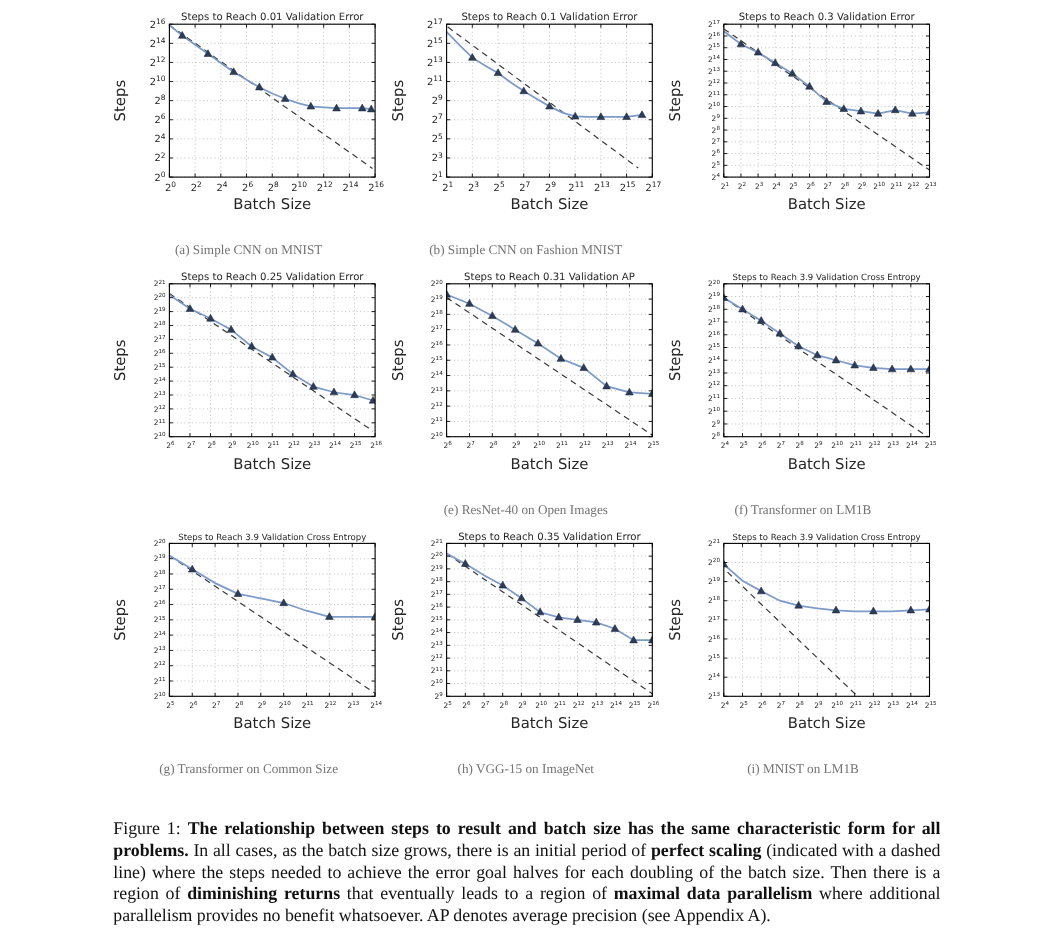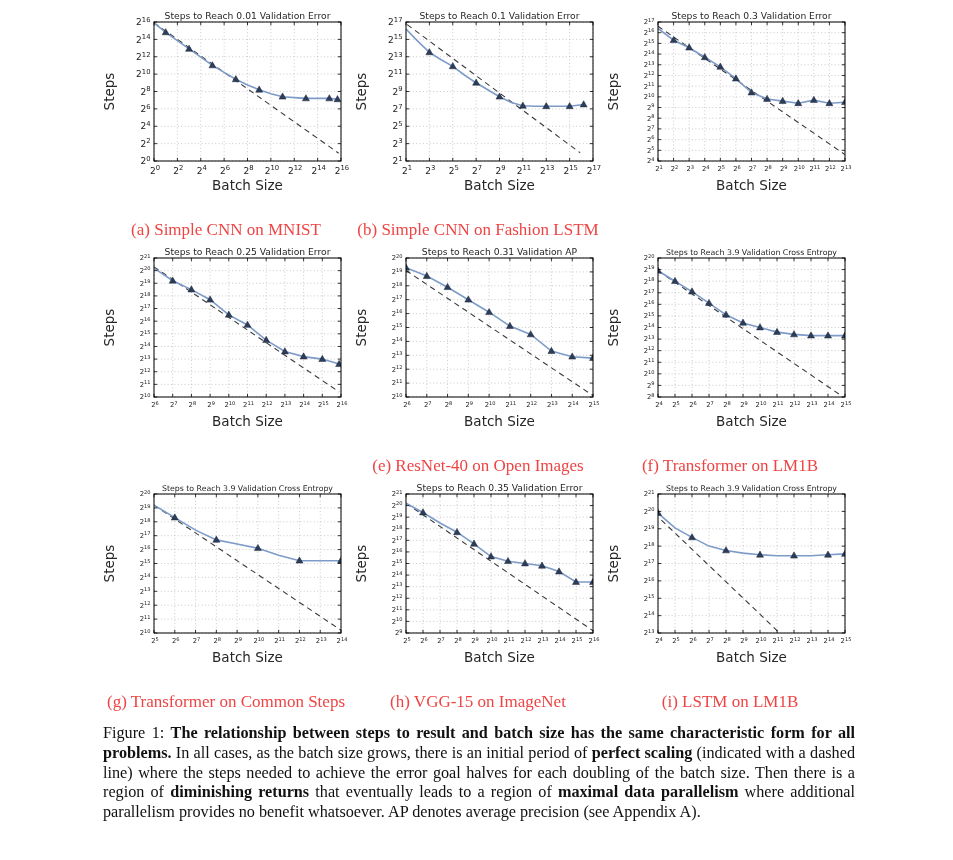--- a/index.html
+++ b/index.html
@@ -14,25 +14,25 @@
     position:absolute;left:100px;top:8px;
     width:756px;
     display:grid;
     grid-template-columns:repeat(3,252px);
   }
   .chart-cell{height:236px;position:relative;}
   .sub-caption{
     margin-top:8px;
     text-align:center;
     font-family:"Liberation Serif",serif;
-    font-size:17px;
-    color:#ef4444;
+    font-size:12px;
+    color:#737373;
   }
   .fig-caption{
-    position:absolute;left:103px;top:724px;
+    position:absolute;left:103px;top:744px;
     width:752px;
     font-family:"Liberation Serif",serif;
     font-size:16.2px;
     line-height:1.22;
     color:#111111;
     text-align:justify;
     margin:0;
   }
   .fig-caption b{font-weight:bold;}
   svg text{font-family:"DejaVu Sans",sans-serif;}
@@ -233,21 +233,21 @@
           <text x="50.5" y="121.4" text-anchor="end" font-size="9" fill="#1a1a1a"><tspan>2</tspan><tspan dy="-3.4" font-size="6.8">5</tspan></text>
           <text x="50.5" y="104.025" text-anchor="end" font-size="9" fill="#1a1a1a"><tspan>2</tspan><tspan dy="-3.4" font-size="6.8">7</tspan></text>
           <text x="50.5" y="86.65" text-anchor="end" font-size="9" fill="#1a1a1a"><tspan>2</tspan><tspan dy="-3.4" font-size="6.8">9</tspan></text>
           <text x="50.5" y="69.275" text-anchor="end" font-size="9" fill="#1a1a1a"><tspan>2</tspan><tspan dy="-3.4" font-size="6.8">11</tspan></text>
           <text x="50.5" y="51.9" text-anchor="end" font-size="9" fill="#1a1a1a"><tspan>2</tspan><tspan dy="-3.4" font-size="6.8">13</tspan></text>
           <text x="50.5" y="34.525" text-anchor="end" font-size="9" fill="#1a1a1a"><tspan>2</tspan><tspan dy="-3.4" font-size="6.8">15</tspan></text>
           <text x="50.5" y="17.15" text-anchor="end" font-size="9" fill="#1a1a1a"><tspan>2</tspan><tspan dy="-3.4" font-size="6.8">17</tspan></text>
           <text x="147.5" y="10.5" text-anchor="middle" font-size="9.2" fill="#262626">Steps to Reach 0.1 Validation Error</text>
           <text x="147.5" y="182" text-anchor="middle" font-size="13.5" fill="#262626">Batch Size</text>
           <text x="14" y="83.5" text-anchor="middle" font-size="13.5" fill="#262626" transform="rotate(-90 14 83.5)">Steps</text>
-        </svg><div class="sub-caption">(b) Simple CNN on Fashion LSTM</div></div>
+        </svg><div class="sub-caption">(b) Simple CNN on Fashion MNIST</div></div>
       <div class="chart-cell"><svg width="252" height="200" viewBox="0 0 252 200">
           <defs>
             <clipPath id="clip-c">
               <rect x="54" y="14" width="187" height="139"></rect>
             </clipPath>
           </defs>
           <g>
             <line x1="54" y1="14" x2="54" y2="153" stroke="#b3b3b3" stroke-width="0.7" stroke-dasharray="1 2.4"></line>
             <line x1="69.58333333333333" y1="14" x2="69.58333333333333" y2="153" stroke="#b3b3b3" stroke-width="0.7" stroke-dasharray="1 2.4"></line>
             <line x1="85.16666666666666" y1="14" x2="85.16666666666666" y2="153" stroke="#b3b3b3" stroke-width="0.7" stroke-dasharray="1 2.4"></line>
@@ -845,21 +845,21 @@
           <text x="50.5" y="99.78" text-anchor="end" font-size="6.8" fill="#1a1a1a"><tspan>2</tspan><tspan dy="-2.6" font-size="5.1">14</tspan></text>
           <text x="50.5" y="85.88" text-anchor="end" font-size="6.8" fill="#1a1a1a"><tspan>2</tspan><tspan dy="-2.6" font-size="5.1">15</tspan></text>
           <text x="50.5" y="71.98" text-anchor="end" font-size="6.8" fill="#1a1a1a"><tspan>2</tspan><tspan dy="-2.6" font-size="5.1">16</tspan></text>
           <text x="50.5" y="58.080000000000005" text-anchor="end" font-size="6.8" fill="#1a1a1a"><tspan>2</tspan><tspan dy="-2.6" font-size="5.1">17</tspan></text>
           <text x="50.5" y="44.18" text-anchor="end" font-size="6.8" fill="#1a1a1a"><tspan>2</tspan><tspan dy="-2.6" font-size="5.1">18</tspan></text>
           <text x="50.5" y="30.27999999999999" text-anchor="end" font-size="6.8" fill="#1a1a1a"><tspan>2</tspan><tspan dy="-2.6" font-size="5.1">19</tspan></text>
           <text x="50.5" y="16.38" text-anchor="end" font-size="6.8" fill="#1a1a1a"><tspan>2</tspan><tspan dy="-2.6" font-size="5.1">20</tspan></text>
           <text x="147.5" y="10.5" text-anchor="middle" font-size="7.8" fill="#262626">Steps to Reach 3.9 Validation Cross Entropy</text>
           <text x="147.5" y="182" text-anchor="middle" font-size="13.5" fill="#262626">Batch Size</text>
           <text x="14" y="83.5" text-anchor="middle" font-size="13.5" fill="#262626" transform="rotate(-90 14 83.5)">Steps</text>
-        </svg><div class="sub-caption">(g) Transformer on Common Steps</div></div>
+        </svg><div class="sub-caption">(g) Transformer on Common Size</div></div>
       <div class="chart-cell"><svg width="252" height="200" viewBox="0 0 252 200">
           <defs>
             <clipPath id="clip-h">
               <rect x="54" y="14" width="187" height="139"></rect>
             </clipPath>
           </defs>
           <g>
             <line x1="54" y1="14" x2="54" y2="153" stroke="#b3b3b3" stroke-width="0.7" stroke-dasharray="1 2.4"></line>
             <line x1="71" y1="14" x2="71" y2="153" stroke="#b3b3b3" stroke-width="0.7" stroke-dasharray="1 2.4"></line>
             <line x1="88" y1="14" x2="88" y2="153" stroke="#b3b3b3" stroke-width="0.7" stroke-dasharray="1 2.4"></line>
@@ -1084,16 +1084,16 @@
           <text x="50.5" y="120.63" text-anchor="end" font-size="6.8" fill="#1a1a1a"><tspan>2</tspan><tspan dy="-2.6" font-size="5.1">15</tspan></text>
           <text x="50.5" y="103.255" text-anchor="end" font-size="6.8" fill="#1a1a1a"><tspan>2</tspan><tspan dy="-2.6" font-size="5.1">16</tspan></text>
           <text x="50.5" y="85.88" text-anchor="end" font-size="6.8" fill="#1a1a1a"><tspan>2</tspan><tspan dy="-2.6" font-size="5.1">17</tspan></text>
           <text x="50.5" y="68.505" text-anchor="end" font-size="6.8" fill="#1a1a1a"><tspan>2</tspan><tspan dy="-2.6" font-size="5.1">18</tspan></text>
           <text x="50.5" y="51.13" text-anchor="end" font-size="6.8" fill="#1a1a1a"><tspan>2</tspan><tspan dy="-2.6" font-size="5.1">19</tspan></text>
           <text x="50.5" y="33.755" text-anchor="end" font-size="6.8" fill="#1a1a1a"><tspan>2</tspan><tspan dy="-2.6" font-size="5.1">20</tspan></text>
           <text x="50.5" y="16.38" text-anchor="end" font-size="6.8" fill="#1a1a1a"><tspan>2</tspan><tspan dy="-2.6" font-size="5.1">21</tspan></text>
           <text x="147.5" y="10.5" text-anchor="middle" font-size="7.8" fill="#262626">Steps to Reach 3.9 Validation Cross Entropy</text>
           <text x="147.5" y="182" text-anchor="middle" font-size="13.5" fill="#262626">Batch Size</text>
           <text x="14" y="83.5" text-anchor="middle" font-size="13.5" fill="#262626" transform="rotate(-90 14 83.5)">Steps</text>
-        </svg><div class="sub-caption">(i) LSTM on LM1B</div></div>
+        </svg><div class="sub-caption">(i) MNIST on LM1B</div></div>
     </div>
   <p class="fig-caption" id="fig-caption"><span>Figure 1: </span><b>The relationship between steps to result and batch size has the same characteristic form for all problems.</b><span> In all cases, as the batch size grows, there is an initial period of </span><b>perfect scaling</b><span> (indicated with a dashed line) where the steps needed to achieve the error goal halves for each doubling of the batch size. Then there is a region of </span><b>diminishing returns</b><span> that eventually leads to a region of </span><b>maximal data parallelism</b><span> where additional parallelism provides no benefit whatsoever. AP denotes average precision (see Appendix A).</span></p>
 </div>
 
 </body></html>

